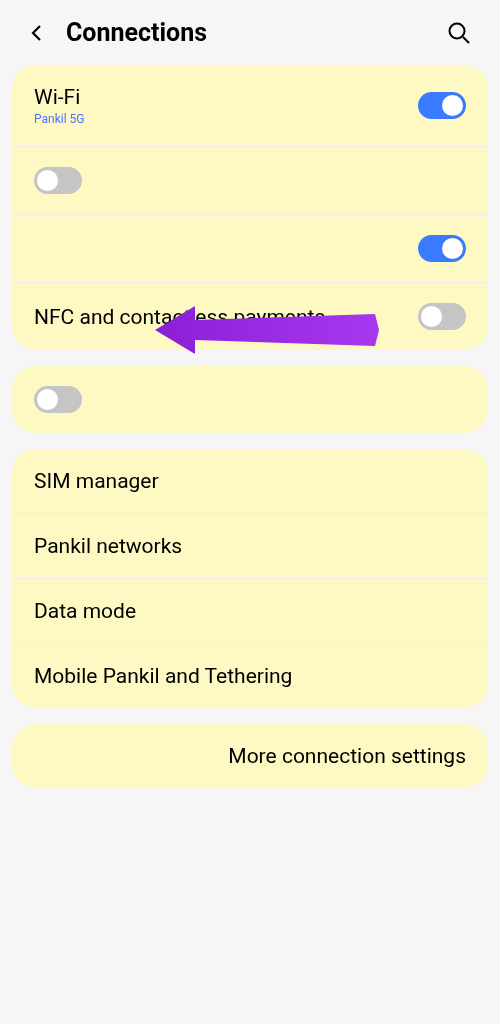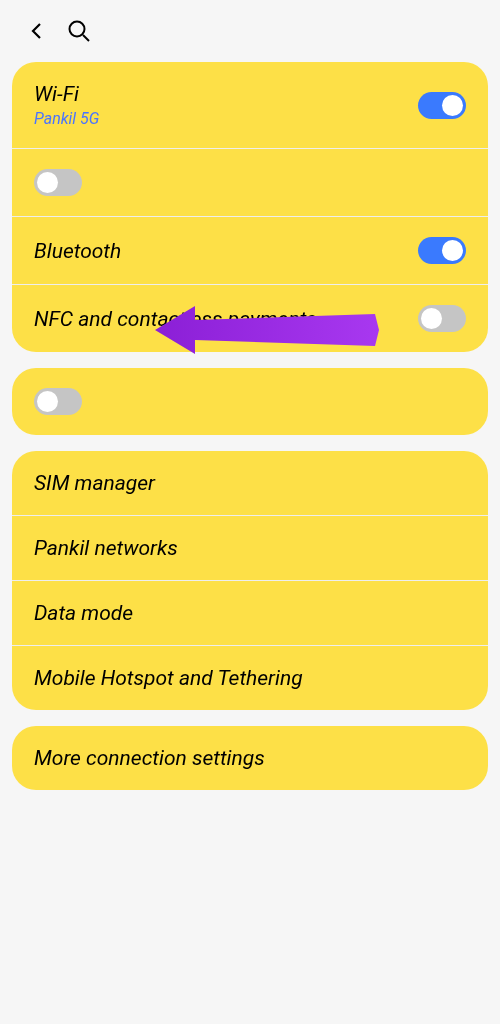--- a/index.html
+++ b/index.html
@@ -37,42 +37,41 @@
       width: 26px;
       height: 26px;
       display: flex;
       align-items: center;
       justify-content: center;
       cursor: pointer;
       margin-right: 12px;
     }
     .search-btn svg { stroke: #000; stroke-width: 2; fill: none; }
     .card {
-      background: #fde047;
+      background: #fef9c3;
       border-radius: 24px;
       margin: 0 12px 16px 12px;
       overflow: hidden;
-      font-style: italic;
     }
     .row {
       display: flex;
       align-items: center;
       padding: 20px 22px;
       border-bottom: 1px solid #eee;
       cursor: pointer;
     }
     .row:last-child { border-bottom: none; }
     .row-main { flex: 1; display: flex; flex-direction: column; gap: 2px; }
     .row-label {
       font-size: 21px;
       color: #000;
       font-weight: 400;
     }
     .row-sub {
-      font-size: 16px;
+      font-size: 12px;
       color: #4a74ff;
       margin-top: 1px;
     }
     .toggle {
       width: 48px;
       height: 27px;
       border-radius: 14px;
       position: relative;
       cursor: pointer;
       flex-shrink: 0;
@@ -100,20 +99,21 @@
   </style>
 </head>
 <body>
 
 <div class="header">
   <div class="back-btn">
     <svg width="20" height="20" viewBox="0 0 20 20">
       <polyline points="13,3 6,10 13,17"></polyline>
     </svg>
   </div>
+  <div class="title">Connections</div>
   <div class="search-btn">
     <svg width="24" height="24" viewBox="0 0 24 24">
       <circle cx="10" cy="10" r="7.5"></circle>
       <line x1="16" y1="16" x2="22" y2="22"></line>
     </svg>
   </div>
 </div>
 
 <div class="card">
   <div class="row">
@@ -125,21 +125,20 @@
         <div class="toggle-knob"></div>
       </div>
   </div>
   <div class="row">
     <div class="toggle off">
         <div class="toggle-knob"></div>
       </div>
   </div>
   <div class="row">
     <div class="row-main">
-      <div class="row-label">Bluetooth</div>
     </div>
     <div class="toggle on">
         <div class="toggle-knob"></div>
       </div>
   </div>
   <div class="row">
     <div class="row-main">
       <div class="row-label">NFC and contactless payments</div>
     </div>
     <div class="toggle off">
@@ -167,26 +166,26 @@
       <div class="row-label">Pankil networks</div>
     </div>
   </div>
   <div class="row">
     <div class="row-main">
       <div class="row-label">Data mode</div>
     </div>
   </div>
   <div class="row">
     <div class="row-main">
-      <div class="row-label">Mobile Hotspot and Tethering</div>
-    </div>
-  </div>
-</div>
-
-<div class="card" style="margin-bottom:0;">
+      <div class="row-label">Mobile Pankil and Tethering</div>
+    </div>
+  </div>
+</div>
+
+<div class="card" style="margin-bottom:0;text-align:right;">
   <div class="row">
     <div class="row-main">
       <div class="row-label">More connection settings</div>
     </div>
   </div>
 </div>
 
 <div class="arrow-annotation">
   <svg width="230" height="60" viewBox="0 0 230 60">
     <defs>

